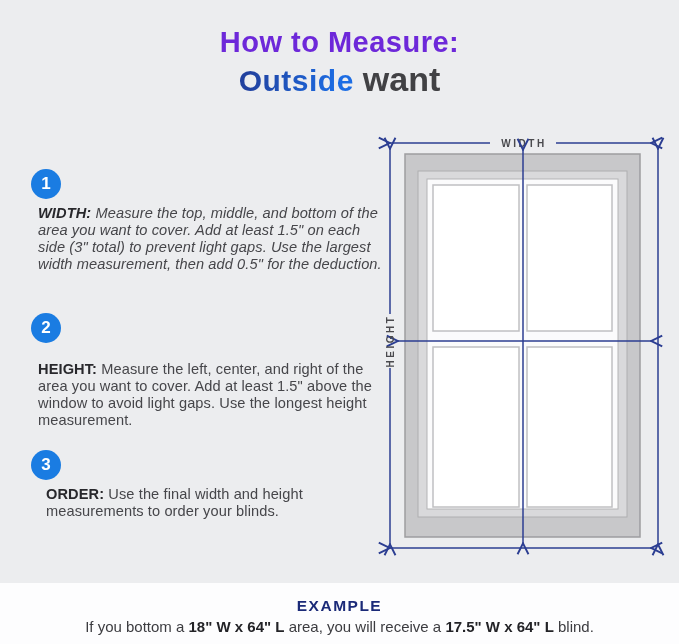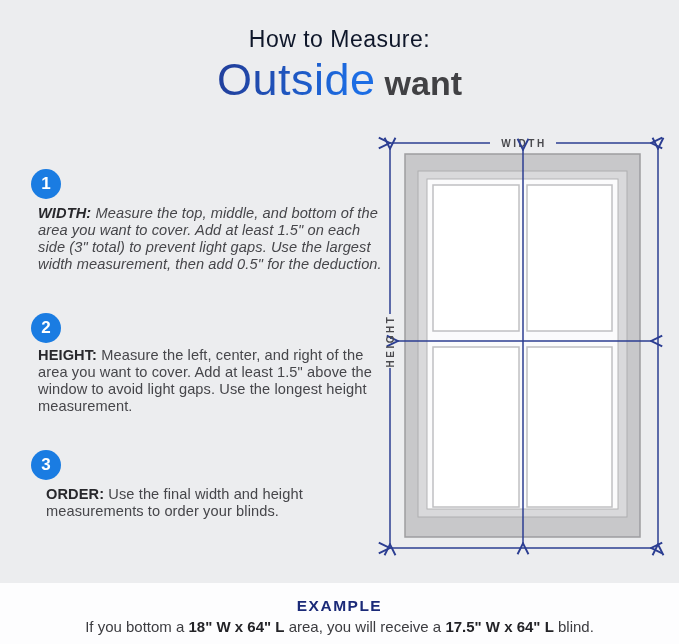--- a/index.html
+++ b/index.html
@@ -7,45 +7,45 @@
   .page {
     position: relative;
     width: 679px; height: 644px;
     background: #ecedef;
     font-family: "Liberation Sans", sans-serif;
     overflow: hidden;
   }
   
   .header { position: absolute; top: 26px; left: 0; width: 100%; text-align: center; }
   .title-line1 {
-    font-size: 23px; font-weight: 400; color: #0f172a; letter-spacing: 0.5px;
+    font-size: 29px; font-weight: 700; color: #6d28d9; letter-spacing: 0.5px;
   }
   .title-line2 { margin-top: 1px; }
   .title-highlight {
-    font-size: 45px; font-weight: 400; letter-spacing: 0.5px;
+    font-size: 30px; font-weight: 700; letter-spacing: 0.5px;
     background: linear-gradient(100deg, #21419f 10%, #1c6de4 85%);
     -webkit-background-clip: text; background-clip: text;
     color: transparent; -webkit-text-fill-color: transparent;
   }
   .title-suffix { font-size: 34px; font-weight: 700; color: #414144; margin-left: 9px; }
   
   .step-circle {
     position: absolute; width: 30px; height: 30px; border-radius: 50%;
     background: #1a7ce2; color: #ffffff; font-size: 17px; font-weight: 700;
     display: flex; align-items: center; justify-content: center;
   }
   .c1 { left: 31px; top: 169px; }
   .c2 { left: 31px; top: 313px; }
   .c3 { left: 31px; top: 450px; }
   .step-text {
     position: absolute; left: 38px; color: #46464a;
     font-size: 14.6px; line-height: 17px; letter-spacing: 0.1px;
   }
   .p1 { top: 205px; width: 352px; font-style: italic; }
-  .p2 { top: 347px; width: 356px; }
+  .p2 { top: 361px; width: 356px; }
   .p3 { top: 486px; width: 350px; margin-left: 8px; }
   .step-lead { font-weight: 700; color: #28282c; }
   
   .diagram { position: absolute; left: 370px; top: 130px; }
   .dlabel {
     font-family: "Liberation Sans", sans-serif;
     font-size: 10px; font-weight: 700; letter-spacing: 2.5px; fill: #4a4a4e;
   }
   
   .footer {

